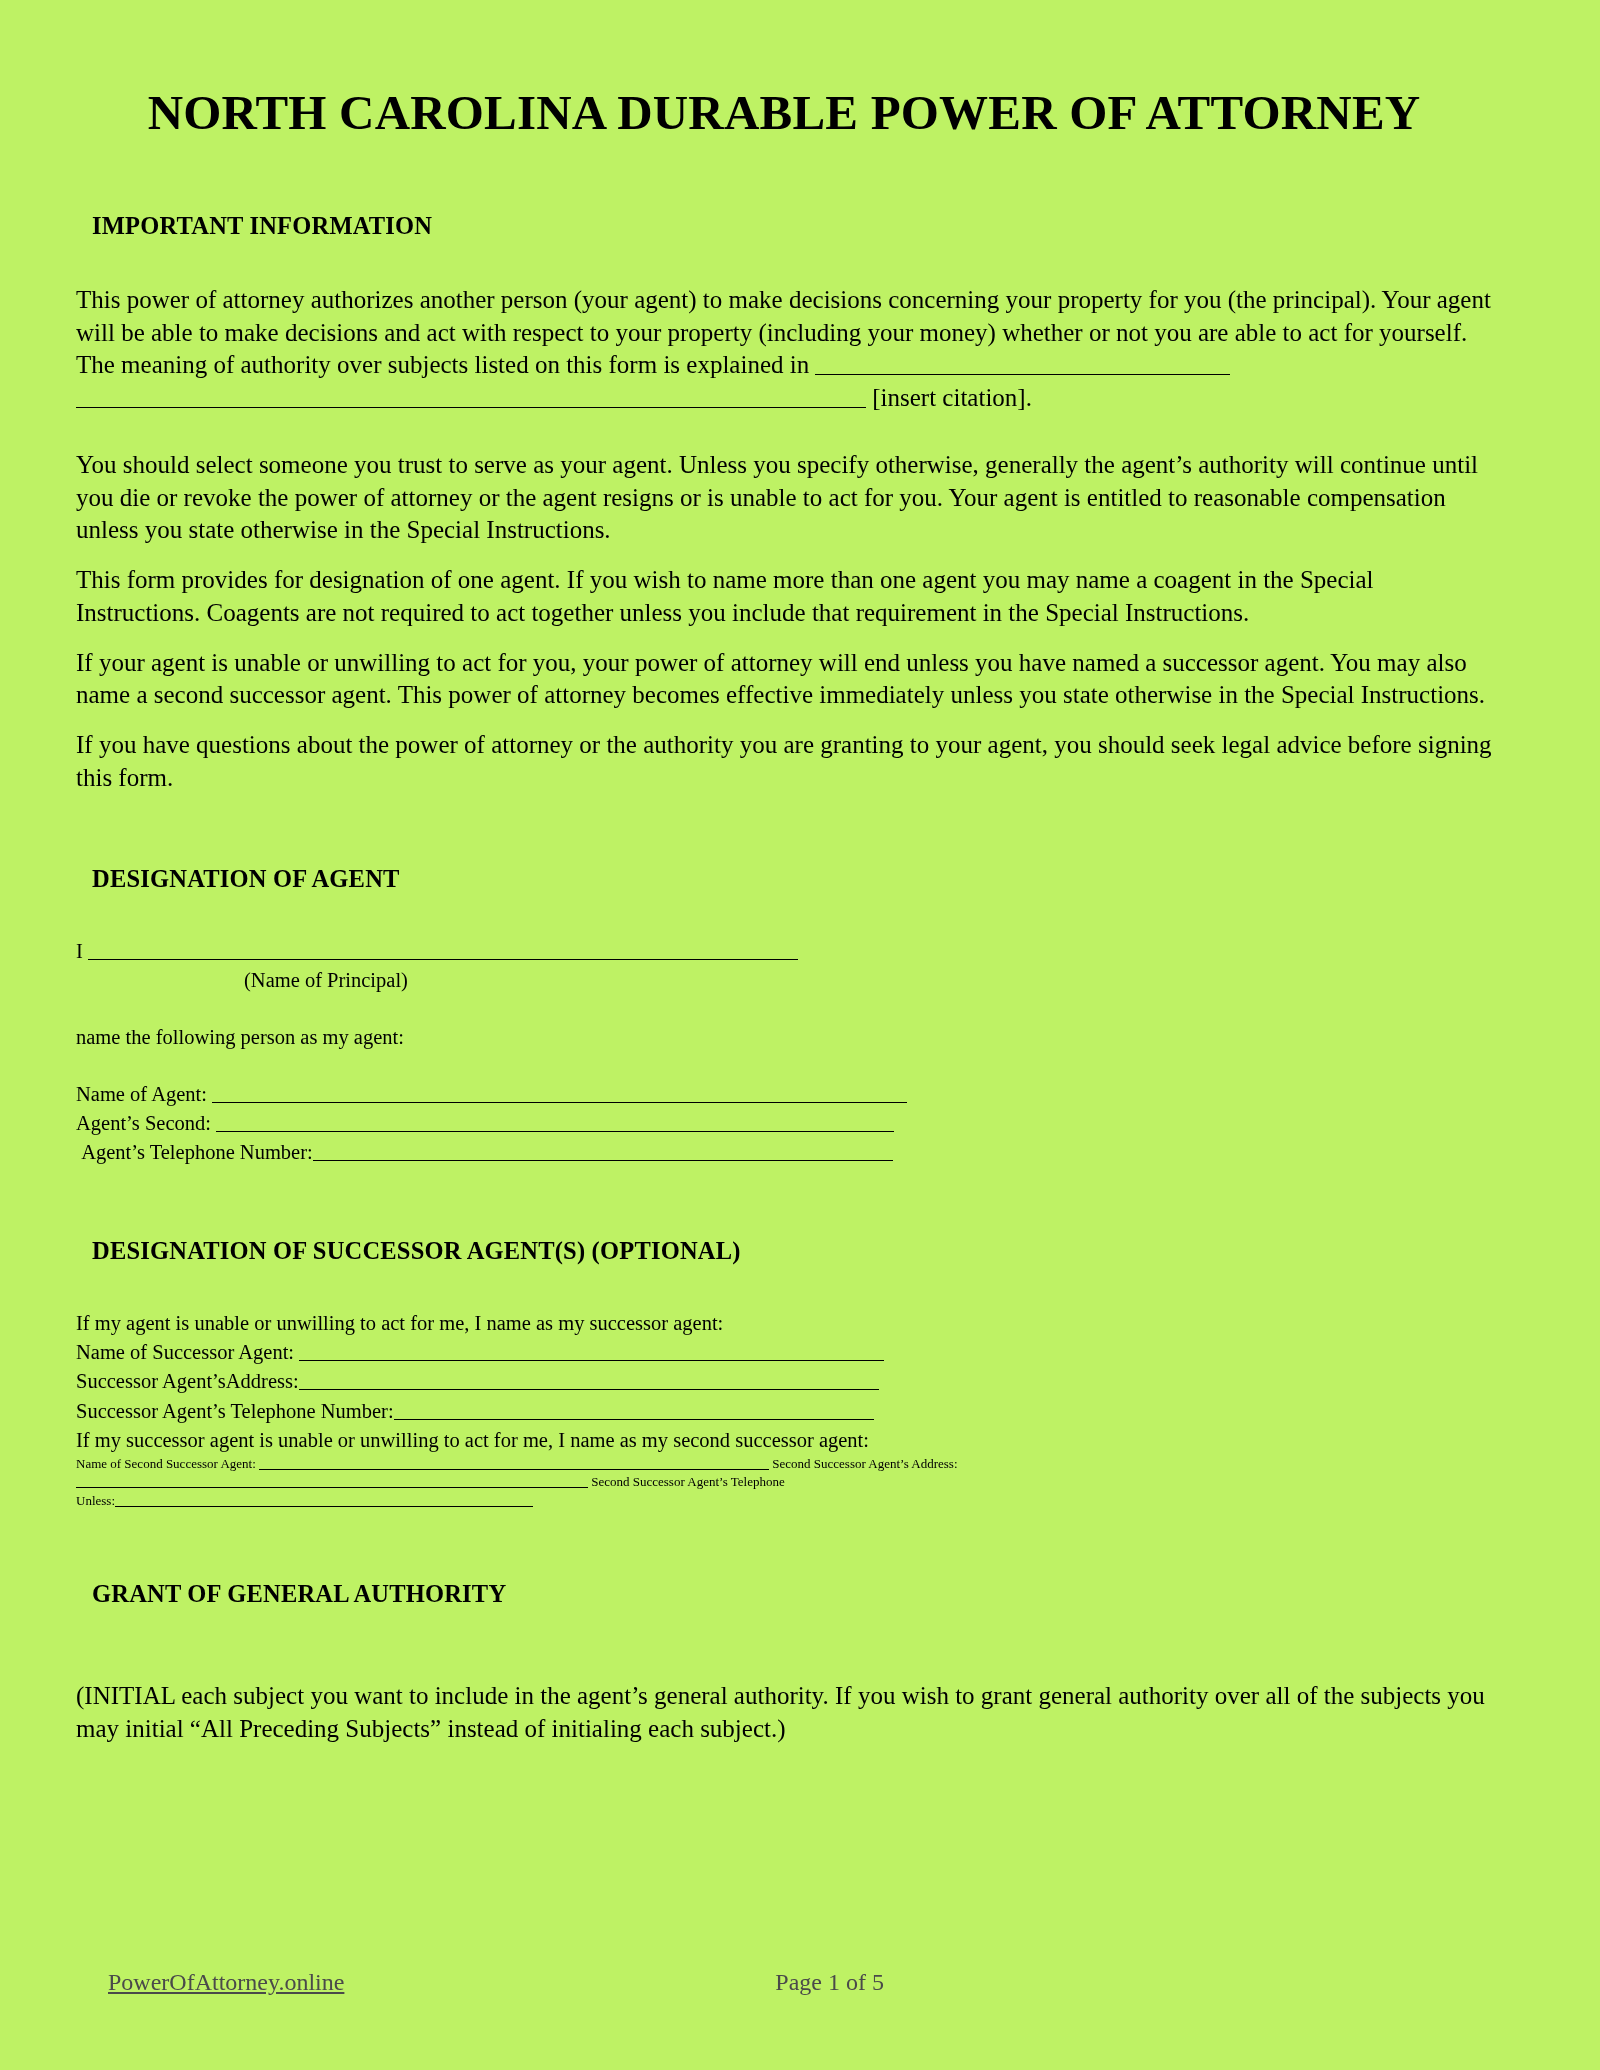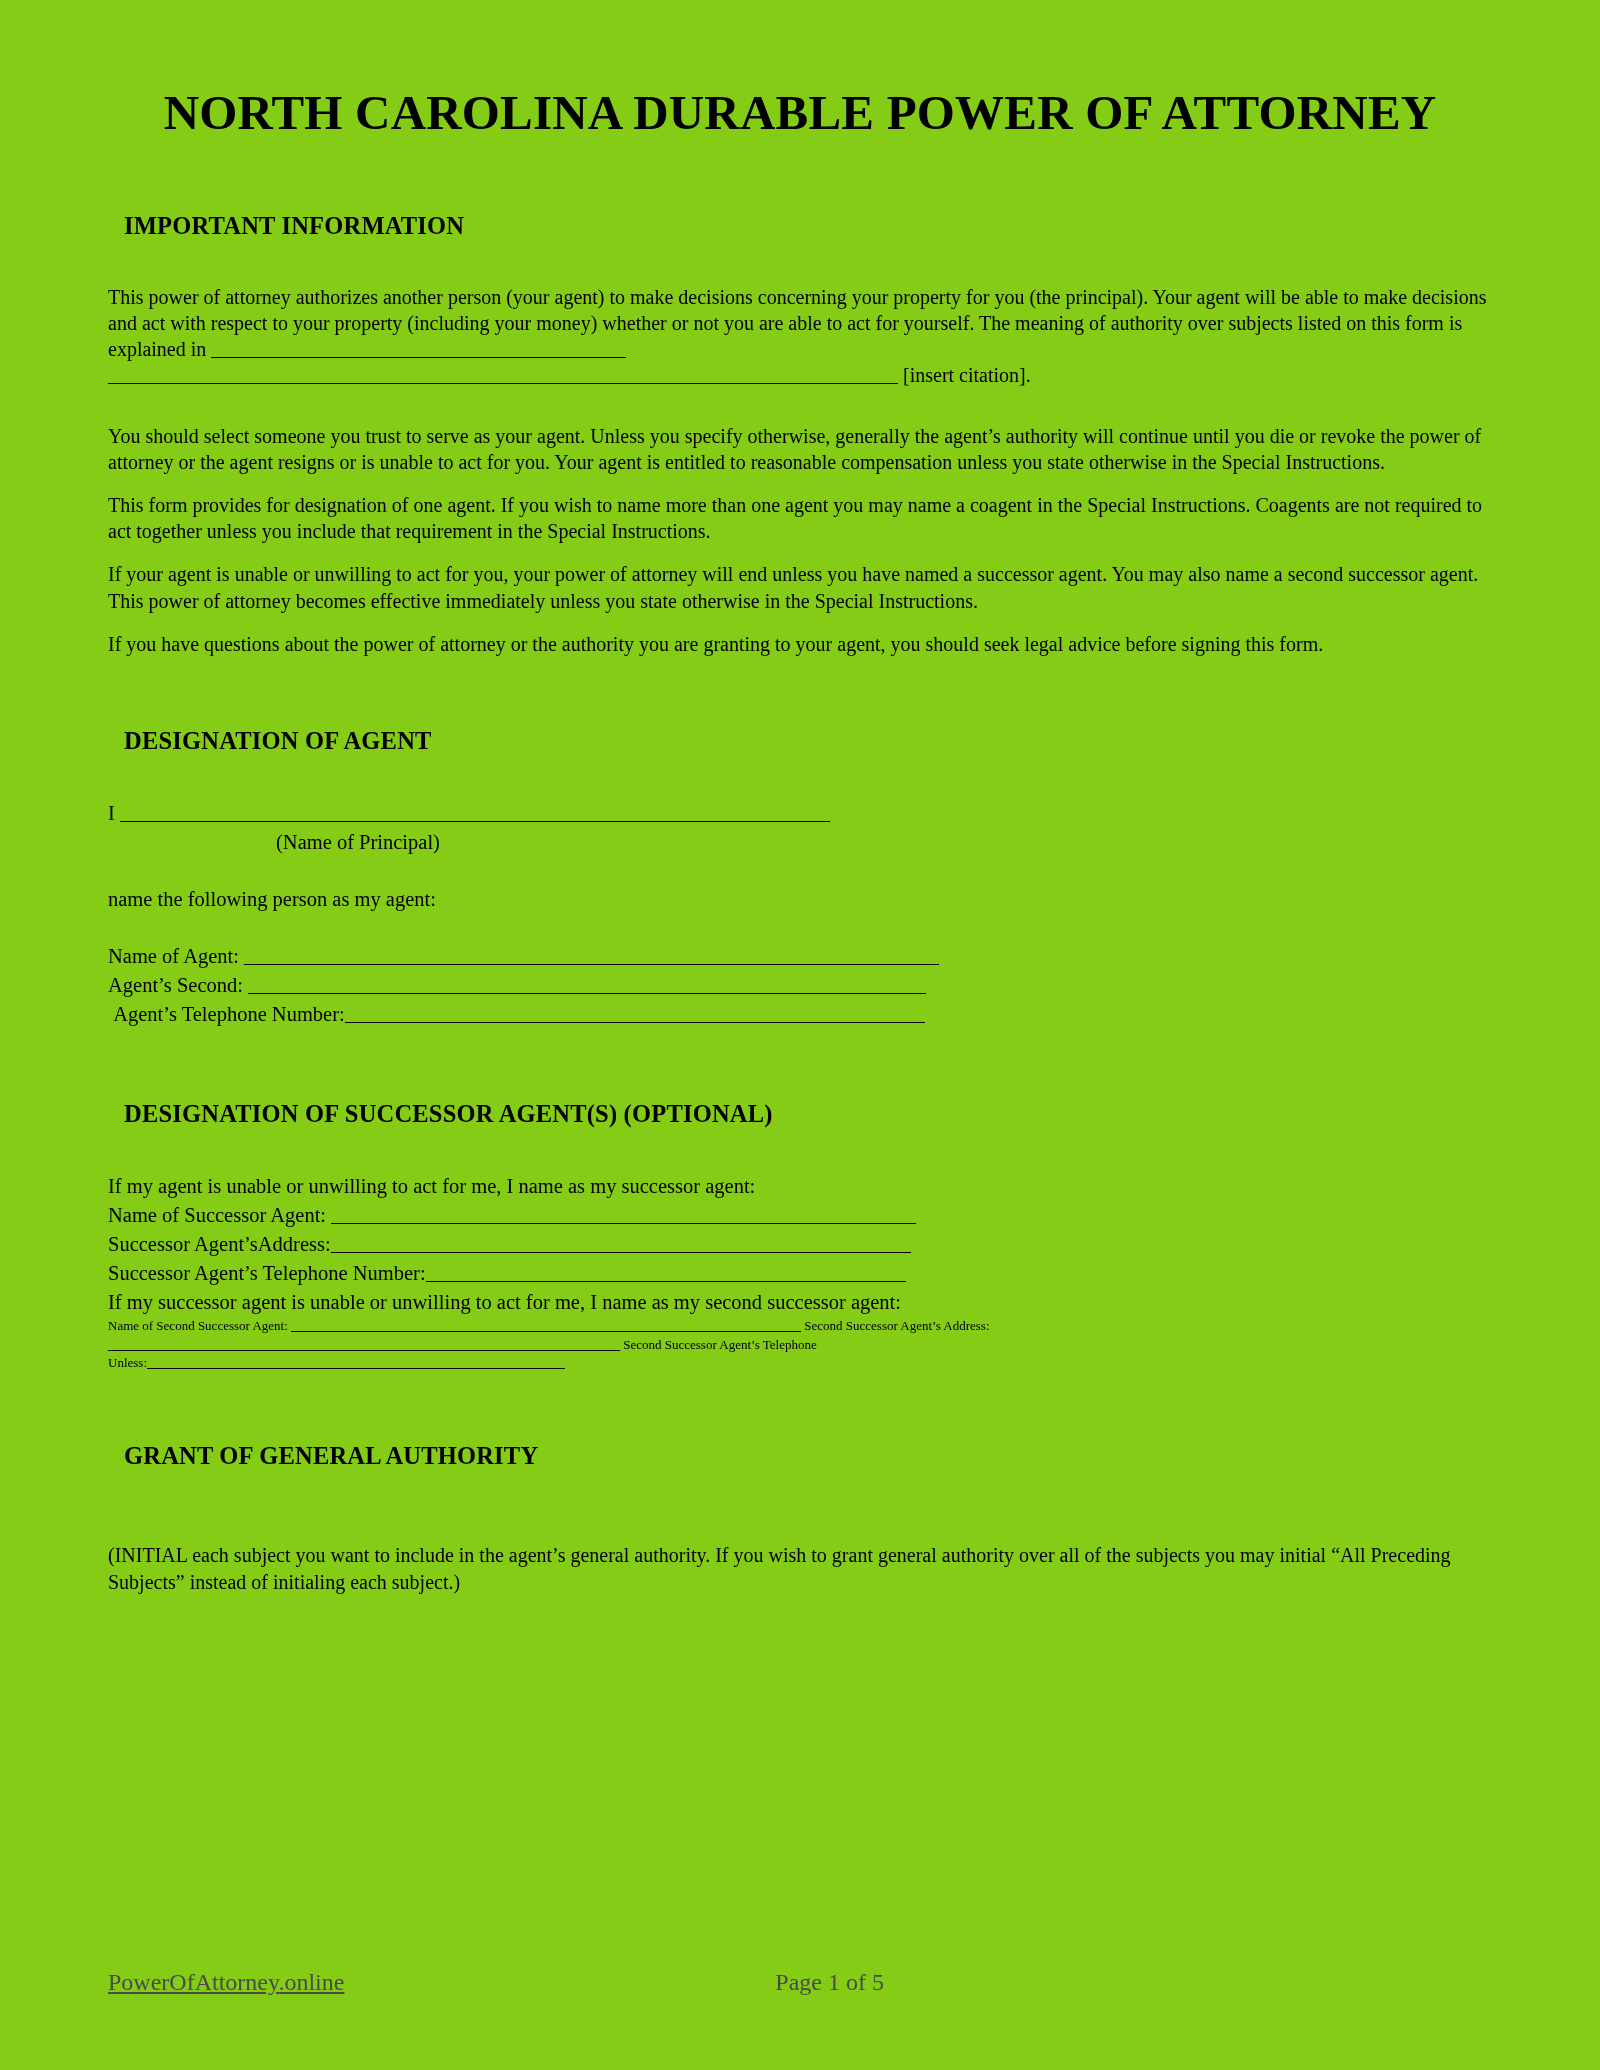--- a/index.html
+++ b/index.html
@@ -13,39 +13,39 @@
     font-family: "Liberation Serif", "DejaVu Serif", serif;
     color: #000000;
     position: relative;
     overflow: hidden;
   }
   .page {
     position: relative;
     width: 1600px;
     height: 2070px;
     box-sizing: border-box;
-    padding: 60px 108px 0 108px;
-    background: #84cc16;
+    padding: 60px 108px 0 76px;
+    background: #bef264;
   }
   .doc-title {
     font-size: 49px;
     font-weight: bold;
     text-align: center;
     line-height: 1.18;
     letter-spacing: 0.2px;
     margin: 24px 30px 0 30px;
   }
   .section-heading {
     font-size: 24.5px;
     font-weight: bold;
     margin: 16px;
     letter-spacing: 0.2px;
   }
   .para {
-    font-size: 20px;
+    font-size: 25px;
     line-height: 1.31;
     text-align: left;
     margin: 0;
   }
   .spacer-lg { height: 54px; }
   .spacer-md { height: 28px; }
   .spacer-sm { height: 17px; }
 
   .blank {
     display: inline-block;

